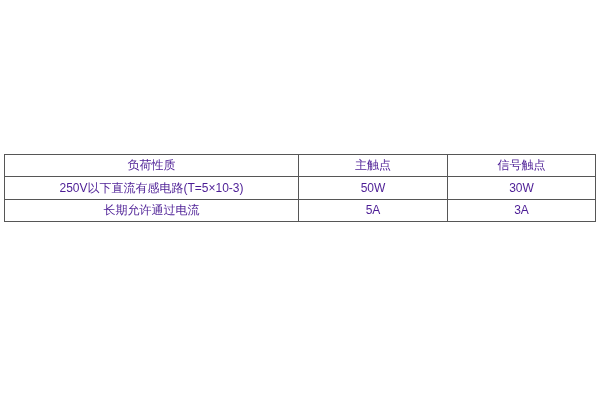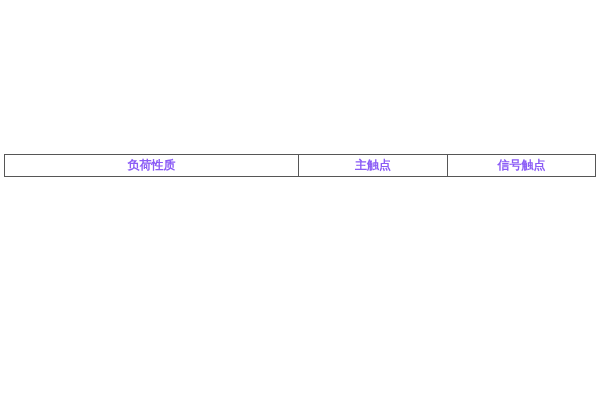--- a/index.html
+++ b/index.html
@@ -21,22 +21,22 @@
     width: 591px;
     border-collapse: collapse;
     table-layout: fixed;
   }
   .spec-table th,
   .spec-table td {
     border: 1.5px solid #565656;
     height: 21.4px;
     padding: 0 2px;
     font-size: 12px;
-    font-weight: bold;
-    color: #8b5cf6;
+    font-weight: normal;
+    color: #4c1d95;
     text-align: center;
     vertical-align: middle;
     white-space: nowrap;
     overflow: hidden;
     background: #ffffff;
   }
 </style>
 </head>
 <body>
 
@@ -47,14 +47,24 @@
     <col style="width: 148px;">
   </colgroup>
   <thead>
     <tr>
       <th>负荷性质</th>
       <th>主触点</th>
       <th>信号触点</th>
     </tr>
   </thead>
   <tbody>
+    <tr>
+      <td>250V以下直流有感电路(T=5×10-3)</td>
+      <td>50W</td>
+      <td>30W</td>
+    </tr>
+    <tr>
+      <td>长期允许通过电流</td>
+      <td>5A</td>
+      <td>3A</td>
+    </tr>
   </tbody>
 </table>
 
 </body></html>

